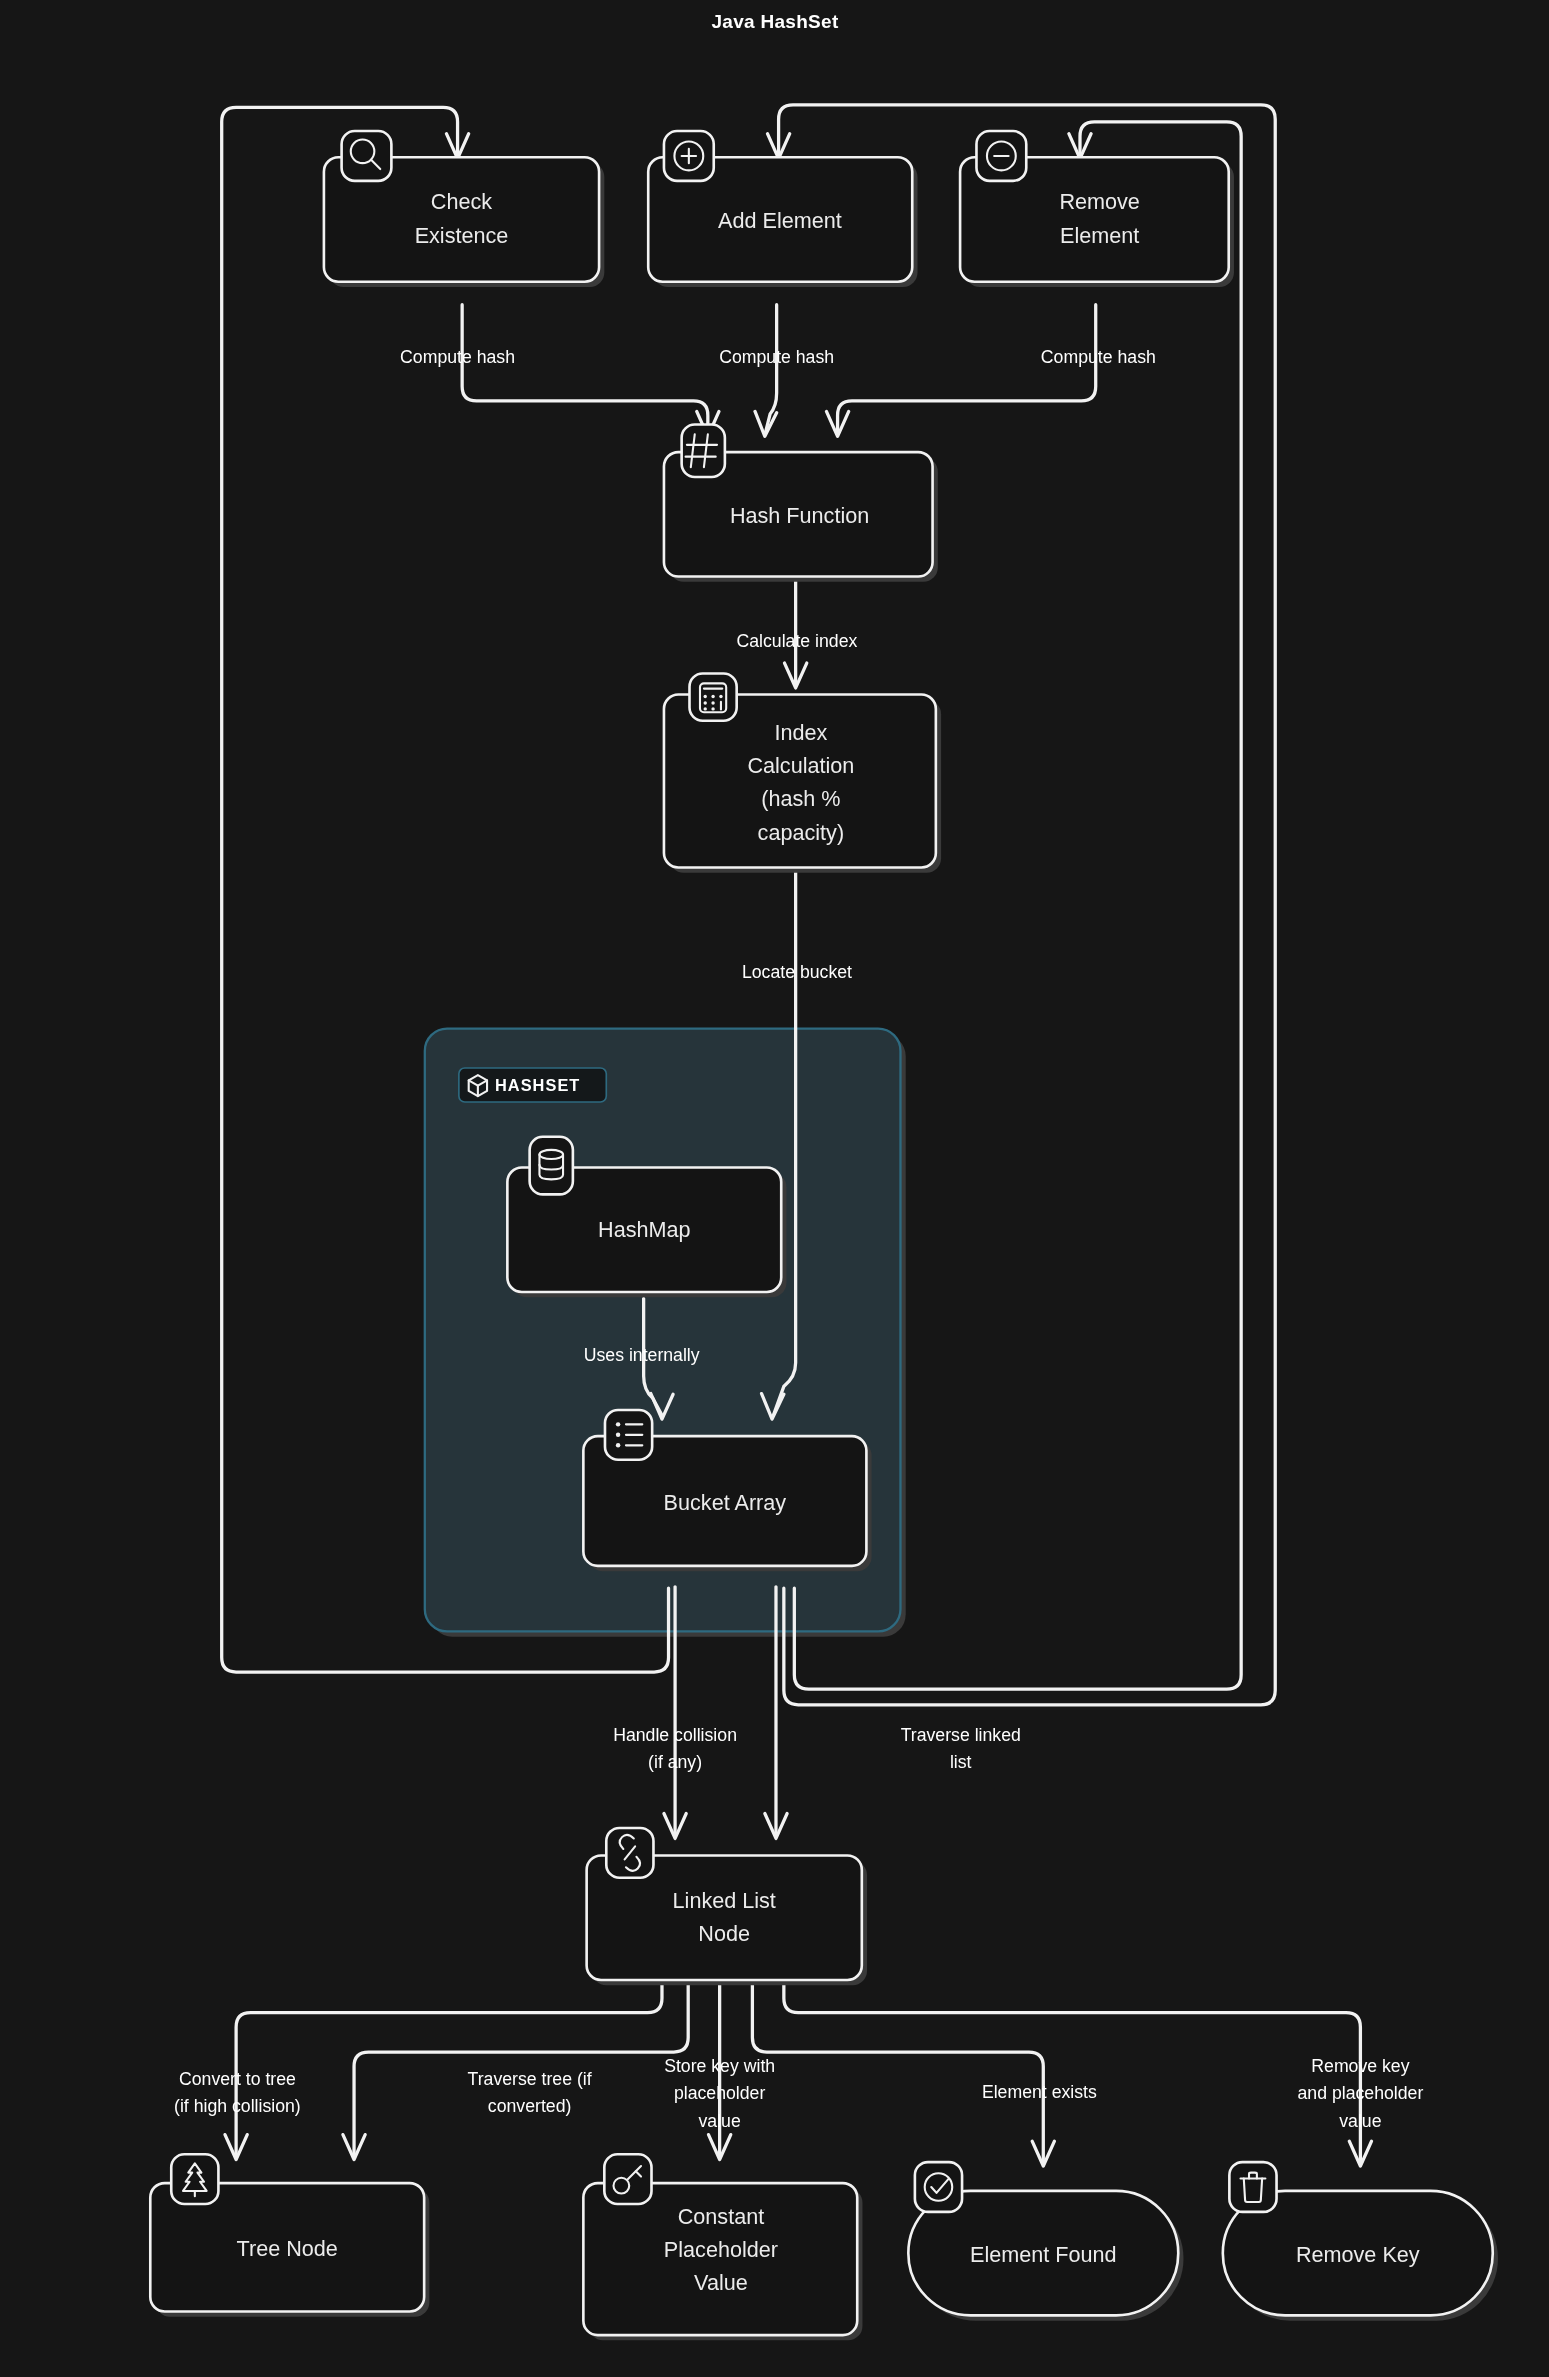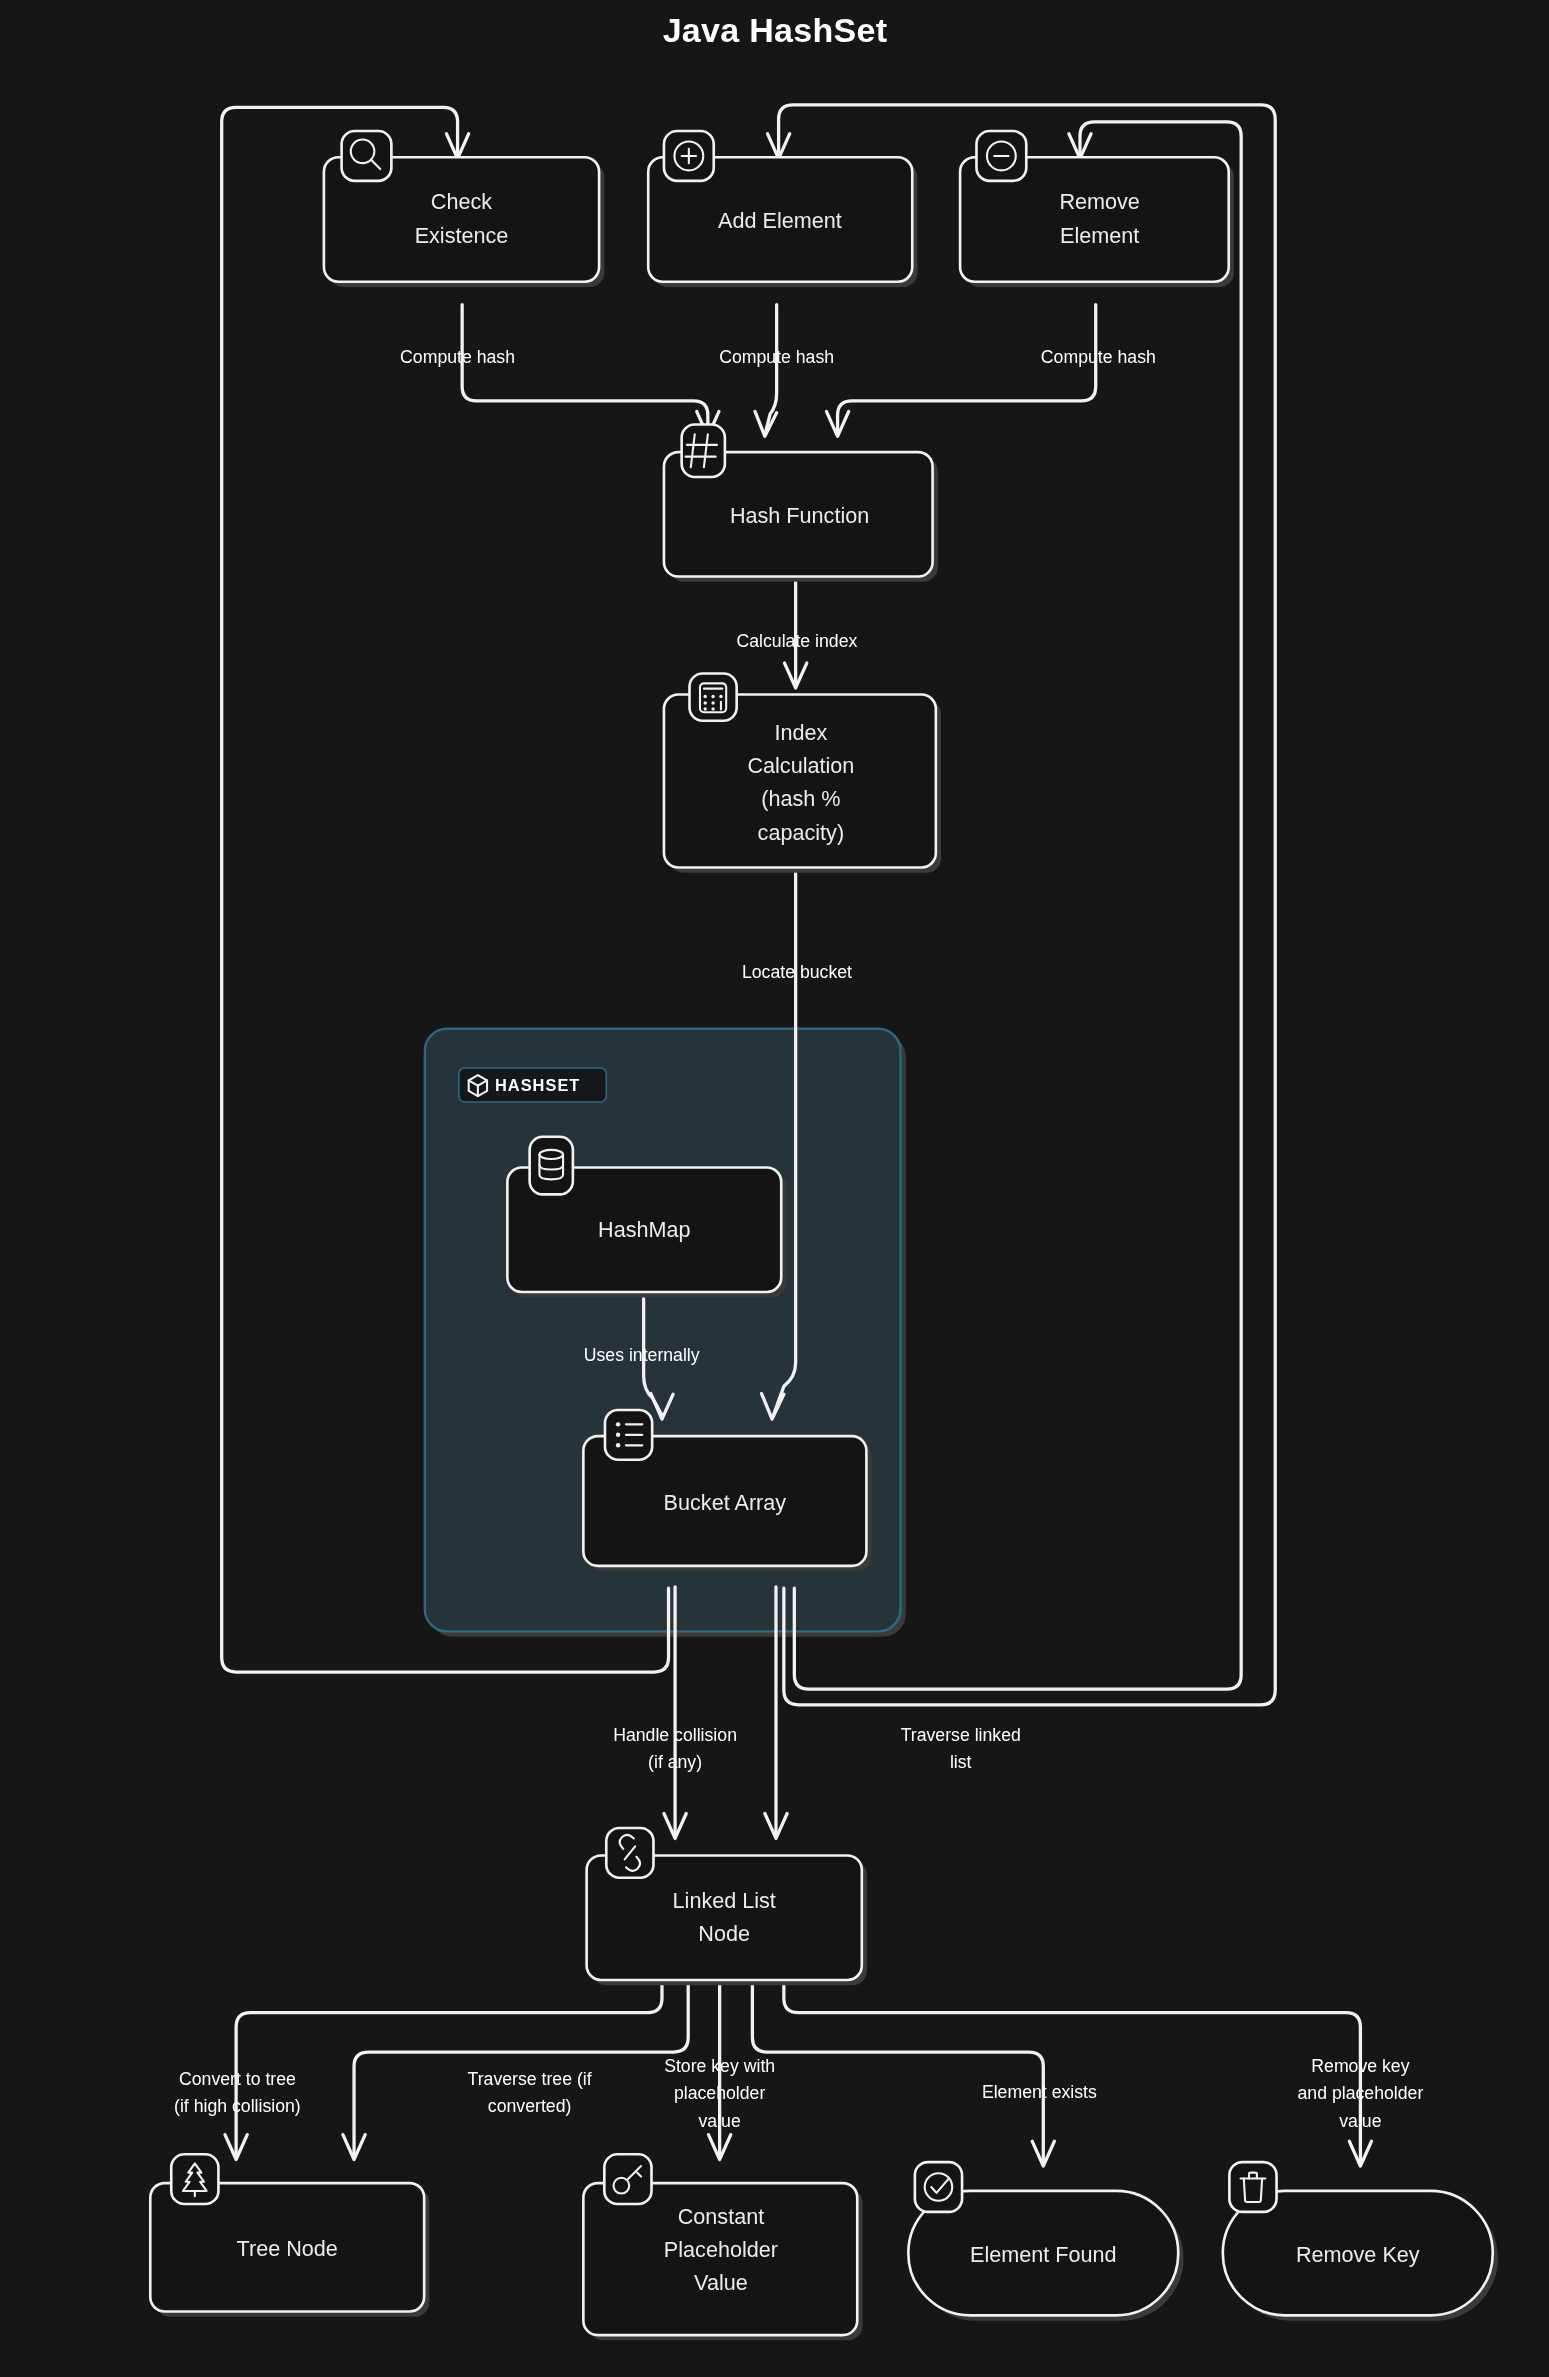--- a/index.html
+++ b/index.html
@@ -19,21 +19,21 @@
     inset: 0;
     width: 1550px;
     height: 2377px;
   }
   .chart-title {
     position: absolute;
     top: 10.5px;
     left: 0;
     width: 1550px;
     text-align: center;
-    font-size: 34px;
+    font-size: 19px;
     font-weight: bold;
     color: #ffffff;
     letter-spacing: 0.3px;
   }
   svg.flow {
     position: absolute;
     top: 0; left: 0;
     width: 1550px;
     height: 2377px;
     display: block;

